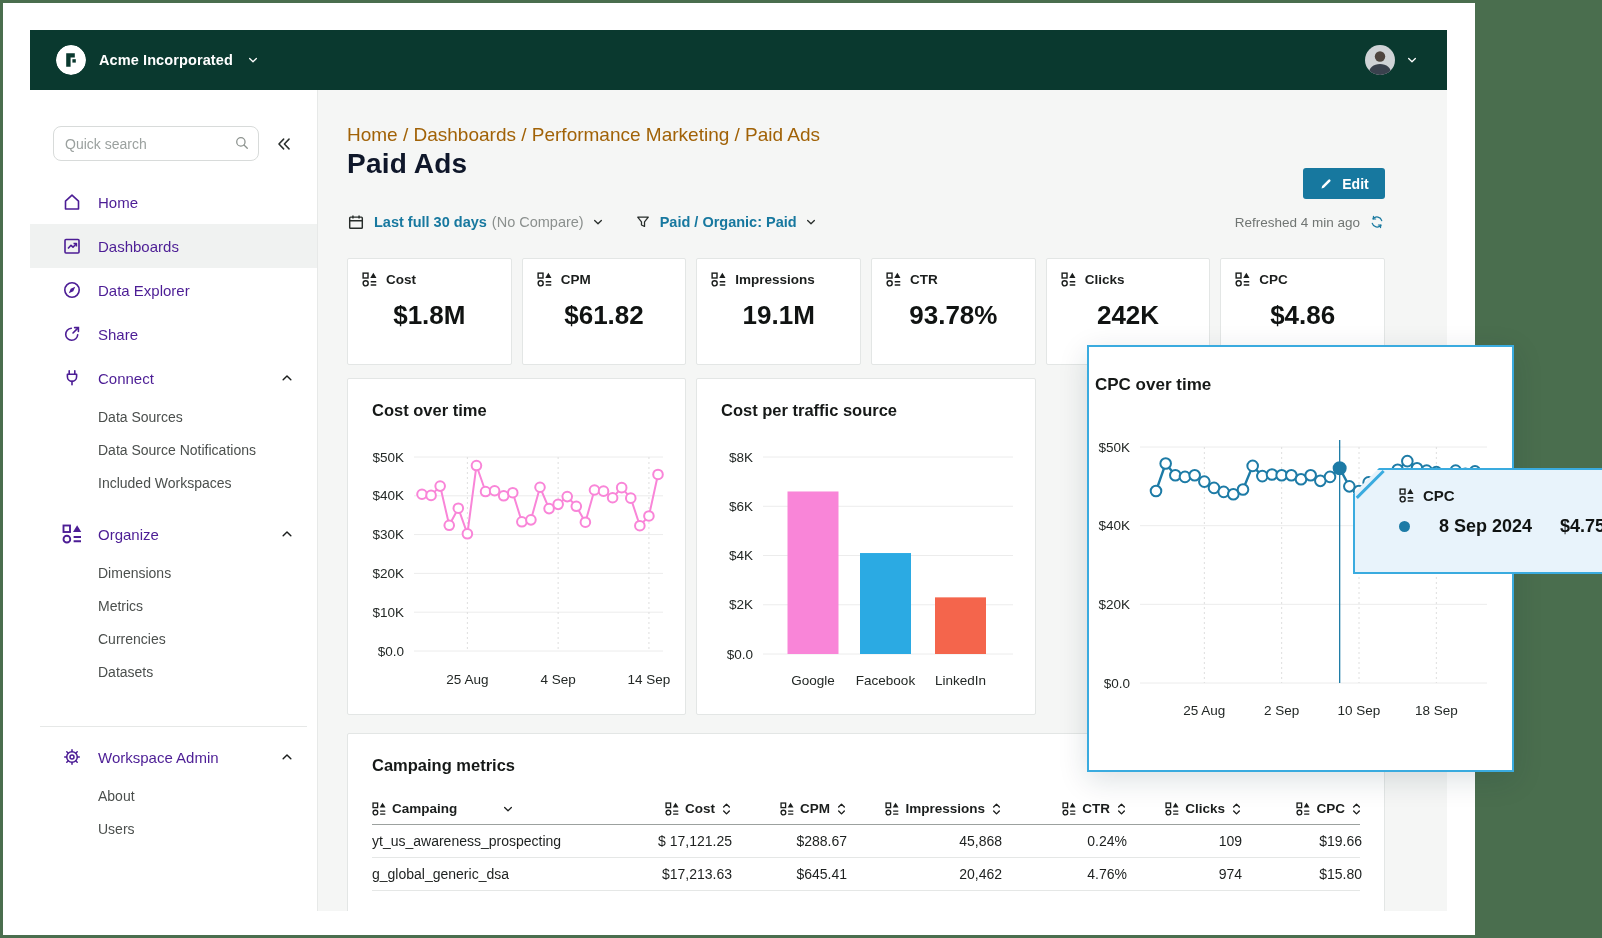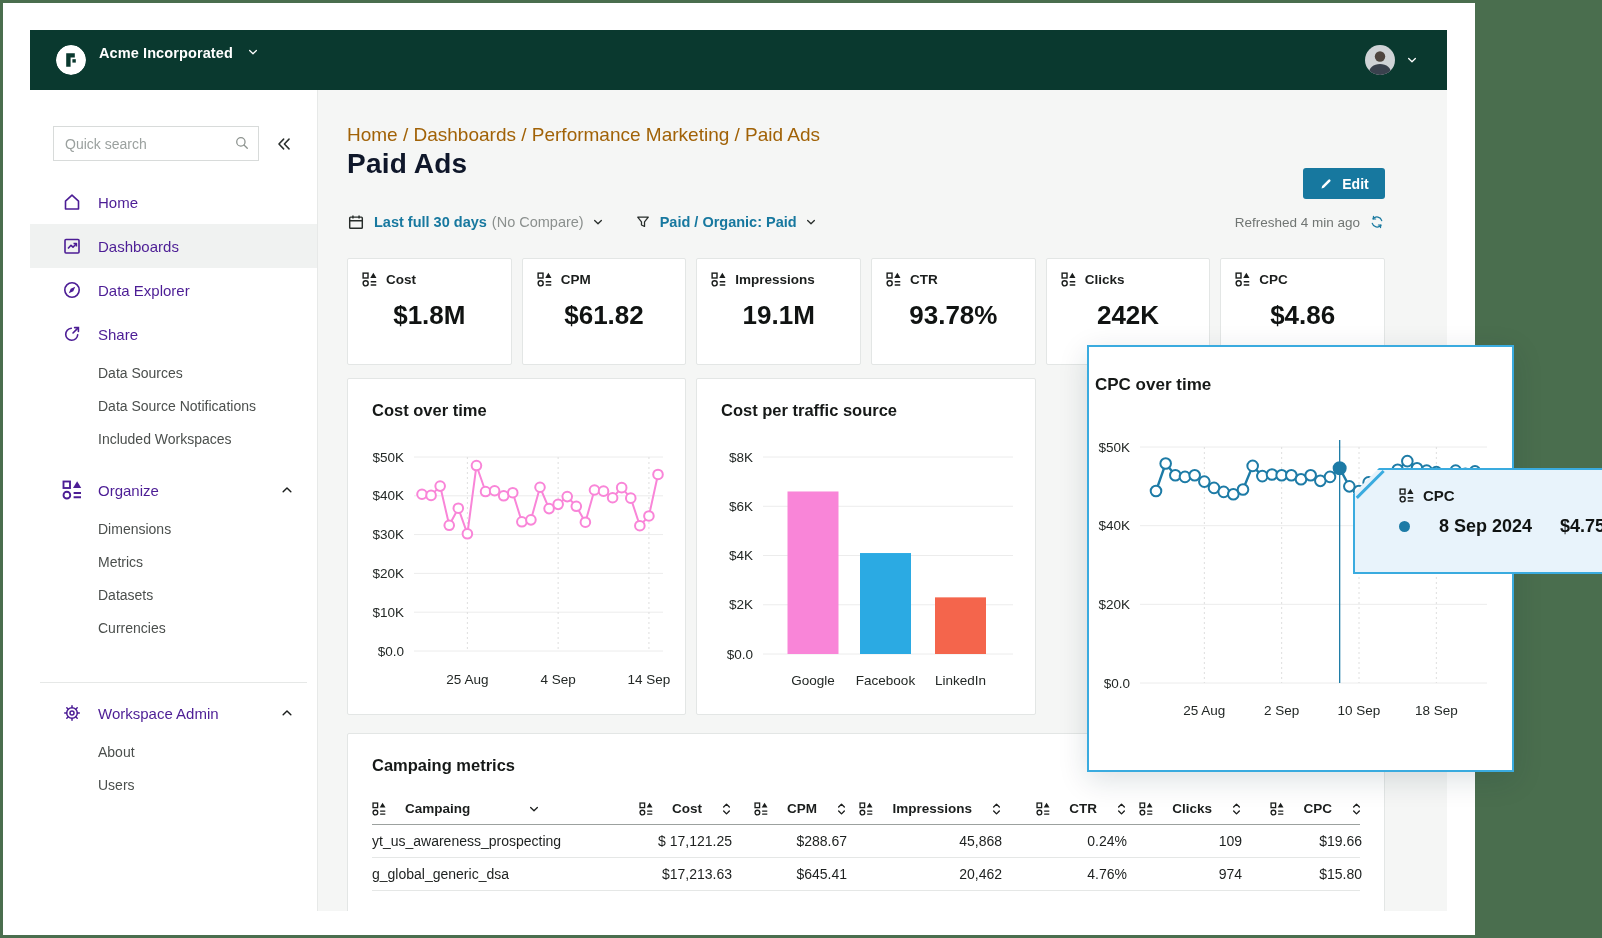--- a/index.html
+++ b/index.html
@@ -9,36 +9,36 @@
   .ic{display:inline-flex;flex:none;}
   .ic svg{width:100%;height:100%;}
   .i20{width:20px;height:20px;} .i18{width:18px;height:18px;} .i16{width:16px;height:16px;}
   .i15{width:15px;height:15px;} .i14{width:14px;height:14px;}
 
   .page{position:absolute;left:3px;top:3px;width:1472px;height:932px;background:#ffffff;}
   .app{position:absolute;left:27px;top:27px;width:1417px;height:881px;display:flex;flex-direction:column;background:#fff;}
 
   
   .topbar{height:60px;background:#0a392f;display:flex;align-items:center;justify-content:space-between;padding:0 28px 0 26px;flex:none;}
-  .tb-left{display:flex;align-items:flex-start;gap:13px;}
+  .tb-left{display:flex;align-items:center;gap:13px;}
   .logo{width:30px;height:30px;border-radius:50%;overflow:hidden;}
   .org-name{color:#ffffff;font-size:14.5px;font-weight:600;letter-spacing:.1px;}
   .tb-chev{color:#ffffff;}
   .tb-right{display:flex;align-items:center;gap:10px;}
   .avatar{width:30px;height:30px;border-radius:50%;overflow:hidden;}
 
   
   .app-body{flex:1;display:flex;min-height:0;}
   .sidebar{width:288px;background:#ffffff;border-right:1px solid #e7e9e8;position:relative;flex:none;}
   .content{flex:1;background:#f5f6f5;position:relative;overflow:hidden;}
 
   
   .search-row{padding:36px 0 0 23px;display:flex;align-items:center;gap:16px;}
   .search-box{position:relative;width:206px;}
-  .search-box input{width:206px;height:35px;border:1px solid #d8dbda;border-radius:0;padding:0 32px 0 11px;font-size:14px;font-family:inherit;color:#1d201f;outline:none;background:#fff;}
+  .search-box input{width:206px;height:35px;border:1px solid #d8dbda;border-radius:8px;padding:0 32px 0 11px;font-size:14px;font-family:inherit;color:#1d201f;outline:none;background:#fff;}
   .search-box input::placeholder{color:#9ba19f;}
   .search-ic{position:absolute;right:9px;top:9px;color:#8d938f;}
   .collapse-btn{color:#2a2f2d;cursor:pointer;}
 
   .nav{margin-top:19px;}
   .side-item{height:44px;display:flex;align-items:center;gap:16px;padding-left:32px;font-size:15px;font-weight:500;color:#4c1d95;position:relative;cursor:pointer;}
   .side-item.active{background:#f0f2f1;}
   .side-item .sec-chev{position:absolute;right:22px;color:#1b1e1d;}
   .side-sub{height:33px;display:flex;align-items:center;padding-left:68px;font-size:14px;color:#4b4f4d;cursor:pointer;}
   .side-divider{height:1px;background:#e6e8e7;margin:38px 10px 8px 10px;}
@@ -67,21 +67,21 @@
   
   .charts-row{position:absolute;left:29px;top:288px;display:flex;gap:10px;}
   .chart-card{background:#fff;border:1px solid #e3e6e5;border-radius:2px;position:relative;}
   .chart-title{position:absolute;left:24px;top:22px;font-size:16.5px;font-weight:600;color:#16191 8;color:#161918;}
   .chart-card svg text, .cpc-card svg text{font-size:13.5px;fill:#232826;font-family:inherit;}
 
   
   .table-card{position:absolute;left:29px;top:643px;width:1038px;height:300px;background:#fff;border:1px solid #e3e6e5;border-radius:2px;padding:0 24px;}
   .table-title{padding-top:22px;font-size:16.5px;font-weight:600;color:#161918;}
   .tbl-header{margin-top:18px;display:grid;grid-template-columns:250px 110px 115px 155px 125px 115px 120px;height:32px;border-bottom:1px solid #9ca19f;}
-  .th{display:flex;align-items:center;gap:19px;font-size:13.5px;font-weight:600;color:#1b1e1d;cursor:pointer;}
+  .th{display:flex;align-items:center;gap:6px;font-size:13.5px;font-weight:600;color:#1b1e1d;cursor:pointer;}
   .th.num{justify-content:flex-end;}
   .th .ic{color:#1b1e1d;}
   .th .dd{margin-left:38px;}
   .tbl-row{display:grid;grid-template-columns:250px 110px 115px 155px 125px 115px 120px;height:33px;border-bottom:1px solid #e5e7e6;}
   .td{display:flex;align-items:center;font-size:14px;color:#1d201f;}
   .td.num{justify-content:flex-end;}
 
   
   .cpc-card{position:absolute;left:1087px;top:345px;width:427px;height:427px;background:#fff;border:2px solid #3aabdf;z-index:60;box-shadow:0 8px 28px rgba(15,45,60,.14);}
   .cpc-title{position:absolute;left:6px;top:28px;font-size:17px;font-weight:600;color:#161918;}
@@ -183,20 +183,35 @@
             <div class="side-item">
               <i class="ic i20">
                 <svg viewBox="0 0 20 20" fill="none" stroke="currentColor" stroke-width="1.6" stroke-linecap="round">
                   <path d="M15.7 10.7 A6 6 0 1 1 9.3 4.3"></path>
                   <path d="M12.6 3.6 H16.4 V7.4"></path>
                   <path d="M16.1 3.9 L11 9"></path>
                 </svg>
               </i>
               <span>Share</span>
             </div>
+            <div class="side-item section">
+              <i class="ic i20">
+                <svg viewBox="0 0 20 20" fill="none" stroke="currentColor" stroke-width="1.6" stroke-linecap="round" stroke-linejoin="round">
+                  <path d="M7.2 2.8 V6.2 M12.8 2.8 V6.2"></path>
+                  <path d="M5.4 6.2 H14.6 V8.8 A4.6 4.6 0 0 1 5.4 8.8 Z"></path>
+                  <path d="M10 13.4 V16.8"></path>
+                </svg>
+              </i>
+              <span>Connect</span>
+              <i class="ic i16 sec-chev">
+                <svg viewBox="0 0 20 20" fill="none" stroke="currentColor" stroke-width="1.8" stroke-linecap="round" stroke-linejoin="round">
+                  <path d="M5.2 12.2 L10 7.4 L14.8 12.2"></path>
+                </svg>
+              </i>
+            </div>
             <div class="side-sub">Data Sources</div>
             <div class="side-sub">Data Source Notifications</div>
             <div class="side-sub">Included Workspaces</div>
             <div class="side-item section" style="margin-top: 13px;">
               <i class="ic i20">
                 <svg viewBox="0 0 16 16" fill="none" stroke="currentColor" stroke-width="1.5">
                   <rect x="1.2" y="1.2" width="5.2" height="5.2"></rect>
                   <path d="M12.1 0.9 L15.4 6.4 L8.8 6.4 Z" fill="currentColor" stroke="none"></path>
                   <circle cx="3.9" cy="12.1" r="2.7"></circle>
                   <path d="M9.3 10.4 h5.9 M9.3 13.8 h5.9"></path>
@@ -204,22 +219,22 @@
               </i>
               <span>Organize</span>
               <i class="ic i16 sec-chev">
                 <svg viewBox="0 0 20 20" fill="none" stroke="currentColor" stroke-width="1.8" stroke-linecap="round" stroke-linejoin="round">
                   <path d="M5.2 12.2 L10 7.4 L14.8 12.2"></path>
                 </svg>
               </i>
             </div>
             <div class="side-sub">Dimensions</div>
             <div class="side-sub">Metrics</div>
+            <div class="side-sub">Currencies</div>
             <div class="side-sub">Datasets</div>
-            <div class="side-sub">Currencies</div>
             <div class="side-divider"></div>
             <div class="side-item section">
               <i class="ic i20">
                 <svg viewBox="0 0 20 20" fill="none" stroke="currentColor" stroke-width="1.5" stroke-linecap="round">
                   <circle cx="10" cy="10" r="5.3"></circle>
                   <circle cx="10" cy="10" r="2"></circle>
                   <path d="M10 2.7 V4.6 M10 15.4 V17.3 M2.7 10 H4.6 M15.4 10 H17.3 M4.8 4.8 L6.2 6.2 M13.8 13.8 L15.2 15.2 M15.2 4.8 L13.8 6.2 M6.2 13.8 L4.8 15.2"></path>
                 </svg>
               </i>
               <span>Workspace Admin</span>

